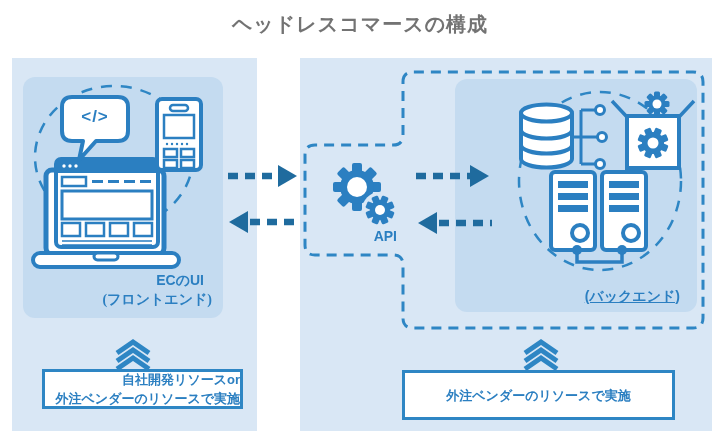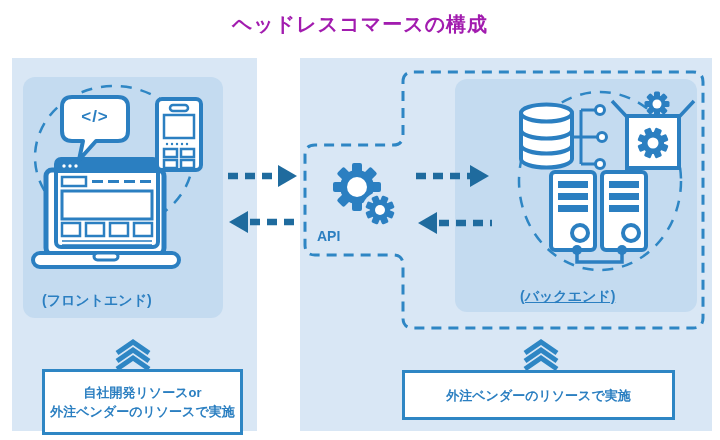--- a/index.html
+++ b/index.html
@@ -1,39 +1,39 @@
 <!DOCTYPE html>
 <html><head>
 <meta charset="utf-8">
 <style>
   html,body{margin:0;padding:0;background:#fff;}
   #stage{position:relative;width:720px;height:440px;background:#fff;overflow:hidden;
          font-family:"Liberation Sans","DejaVu Sans",sans-serif;}
   .abs{position:absolute;}
   #title{left:0;top:11px;width:720px;text-align:center;font-size:20px;font-weight:bold;
-         color:#a21caf;letter-spacing:1px;}
+         color:#737373;letter-spacing:1px;}
   .panel{background:#d9e7f5;}
   #left-panel{left:12px;top:58px;width:245px;height:373px;}
   #right-panel{left:300px;top:58px;width:412px;height:373px;}
   .inner-box{background:#c4dbf0;border-radius:12px;}
   #left-inner{left:23px;top:77px;width:200px;height:241px;}
   #right-inner{left:455px;top:79px;width:242px;height:233px;}
   #gfx{left:0;top:0;pointer-events:none;}
-  .blue-label{color:#2b7fc1;font-weight:bold;font-size:14px;text-align:left;line-height:18px;}
+  .blue-label{color:#2b7fc1;font-weight:bold;font-size:14px;text-align:right;line-height:18px;}
   #fe-label1{left:42px;top:271px;width:162px;}
-  #fe-label2{left:42px;top:291px;width:162px;}
+  #fe-label2{left:50px;top:291px;width:162px;font-family:Liberation Serif, serif;}
   #be-label1{left:520px;top:266px;width:160px;}
   #be-label2{left:520px;top:287px;width:160px;text-decoration:underline;}
   #api-label{left:317px;top:227px;width:80px;}
   #bubble-code{left:65px;top:107px;width:60px;text-align:center;color:#2b7fc1;
                font-weight:bold;font-size:17px;letter-spacing:1px;}
   .note-box{background:#fff;border:3px solid #2e86c4;display:flex;flex-direction:column;
             justify-content:center;align-items:center;color:#2b7fc1;font-weight:bold;
             font-size:13px;line-height:19px;text-align:center;box-sizing:border-box;}
-  #note-left{left:42px;top:369px;width:201px;height:66px;}
+  #note-left{left:42px;top:369px;width:201px;height:40px;align-items:flex-end;}
   #note-right{left:402px;top:370px;width:273px;height:50px;}
 </style>
 </head>
 <body>
 
 <div id="stage">
 
   <div class="abs" id="title">ヘッドレスコマースの構成</div>
 
   <div class="abs panel" id="left-panel"></div>
@@ -187,20 +187,21 @@
     </g>
     <g stroke="#2e86c4" stroke-width="5" fill="none">
       <path d="M 525 353 L 541 342 L 557 353"></path>
       <path d="M 525 361 L 541 350 L 557 361"></path>
       <path d="M 525 369 L 541 358 L 557 369"></path>
     </g>
   </svg>
 
   <div class="abs" id="bubble-code">&lt;/&gt;</div>
 
+  <div class="abs blue-label" id="fe-label1">ECのUI</div>
   <div class="abs blue-label" id="fe-label2">(フロントエンド)</div>
 
   <div class="abs blue-label" id="api-label">API</div>
 
   <div class="abs blue-label" id="be-label2">(バックエンド)</div>
 
   <div class="abs note-box" id="note-left">
     <div>自社開発リソースor</div>
     <div>外注ベンダーのリソースで実施</div>
   </div>

